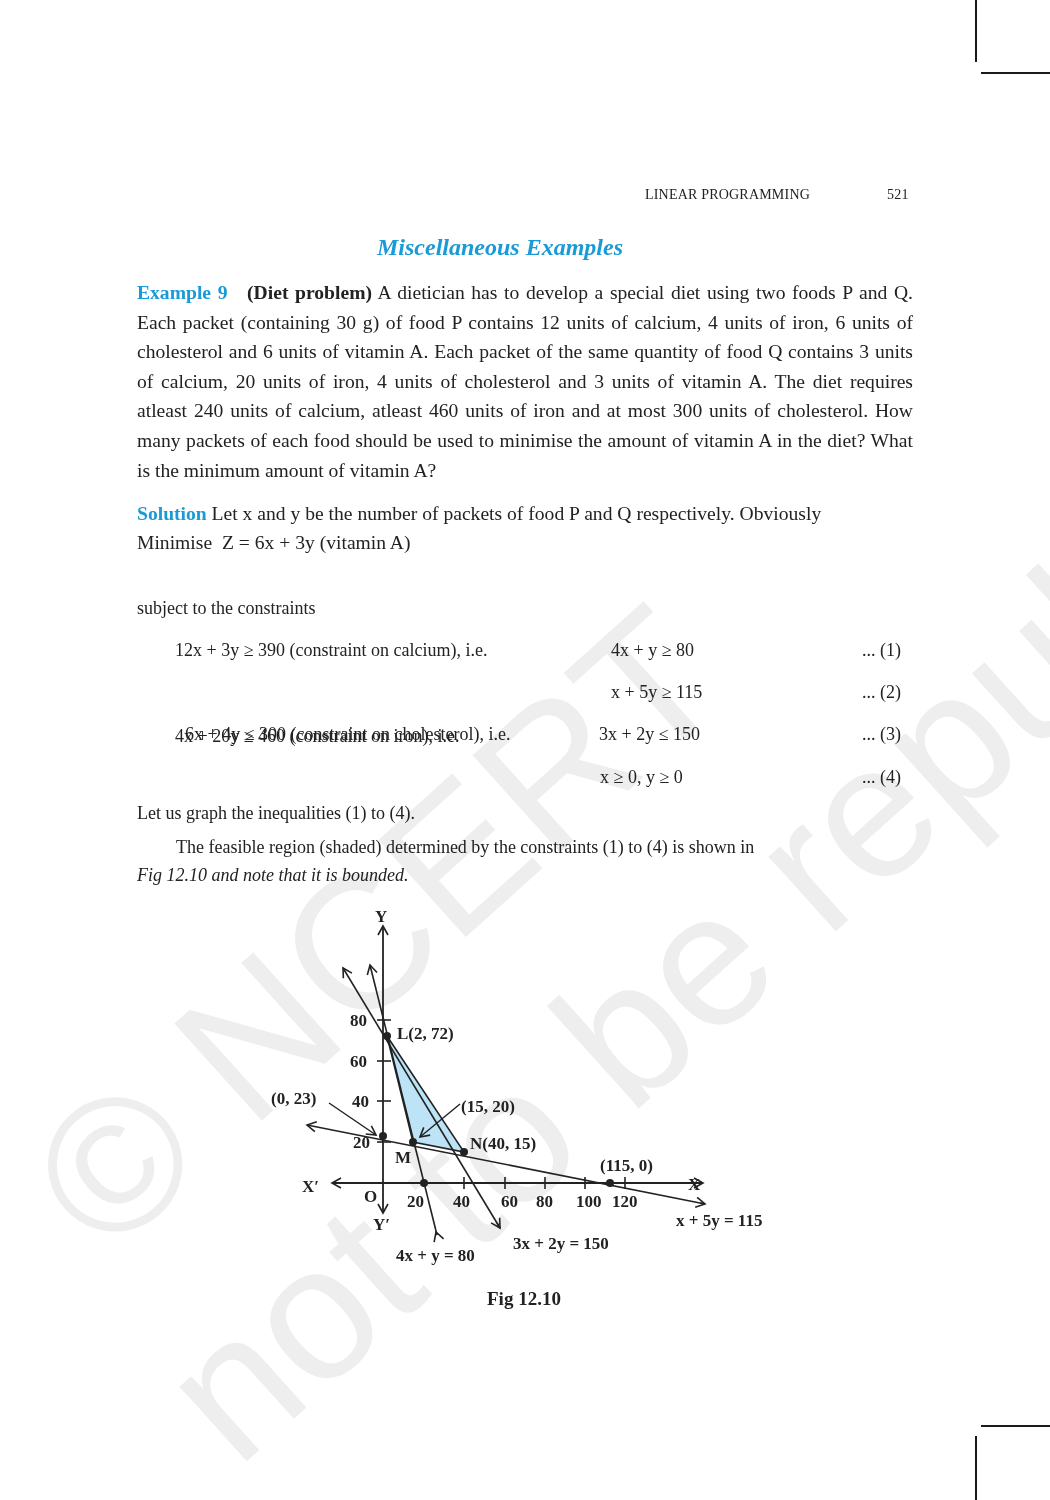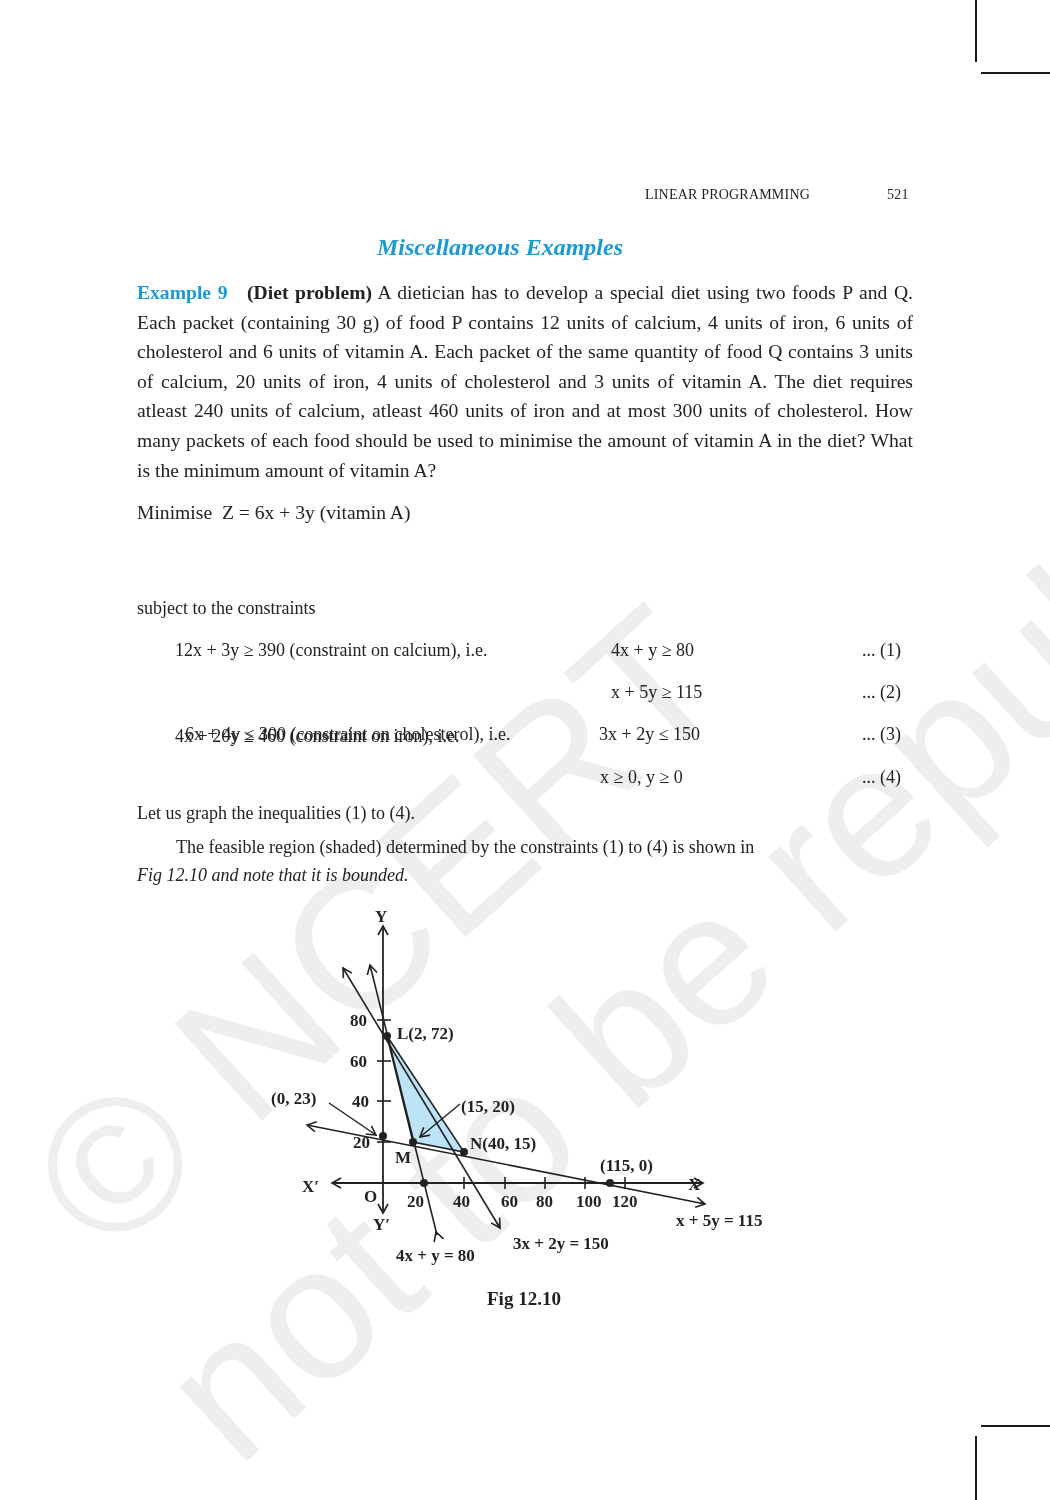--- a/index.html
+++ b/index.html
@@ -40,20 +40,21 @@
 
 <div class="abs section-title" style="left:377px; top:234px;">Miscellaneous Examples</div>
 
 <div class="para" style="left:137px; top:278px; width:776px;">
   <span class="blue">Example 9</span>
   <span class="bold">(Diet problem)</span>
   <span>A dietician has to develop a special diet using two foods P and Q. Each packet (containing 30 g) of food P contains 12 units of calcium, 4 units of iron, 6 units of cholesterol and 6 units of vitamin A. Each packet of the same quantity of food Q contains 3 units of calcium, 20 units of iron, 4 units of cholesterol and 3 units of vitamin A. The diet requires atleast 240 units of calcium, atleast 460 units of iron and at most 300 units of cholesterol. How many packets of each food should be used to minimise the amount of vitamin A in the diet? What is the minimum amount of vitamin A?</span>
 </div>
 
 <div class="para" style="left:137px; top:499px; width:776px;">
+  <div><span class="blue">Solution</span> <span>Let x and y be the number of packets of food P and Q respectively. Obviously</span></div>
   <div style="line-height:28px;"><span>Minimise</span>&nbsp;&nbsp;<span>Z = 6x + 3y (vitamin A)</span></div>
 </div>
 <div class="abs eq" style="left:137px; top:598px;">subject to the constraints</div>
 
 <div class="abs eq" style="left:175px; top:640px;">12x + 3y ≥ 390 (constraint on calcium), i.e.</div>
 <div class="abs eq" style="left:611px; top:640px;">4x + y ≥ 80</div>
 <div class="abs eq" style="left:862px; top:640px;">... (1)</div>
 
 <div class="abs eq" style="left:175px; top:682px;margin-top:44px;">4x + 20y ≥ 460 (constraint on iron), i.e.</div>
 <div class="abs eq" style="left:611px; top:682px;">x + 5y ≥ 115</div>

